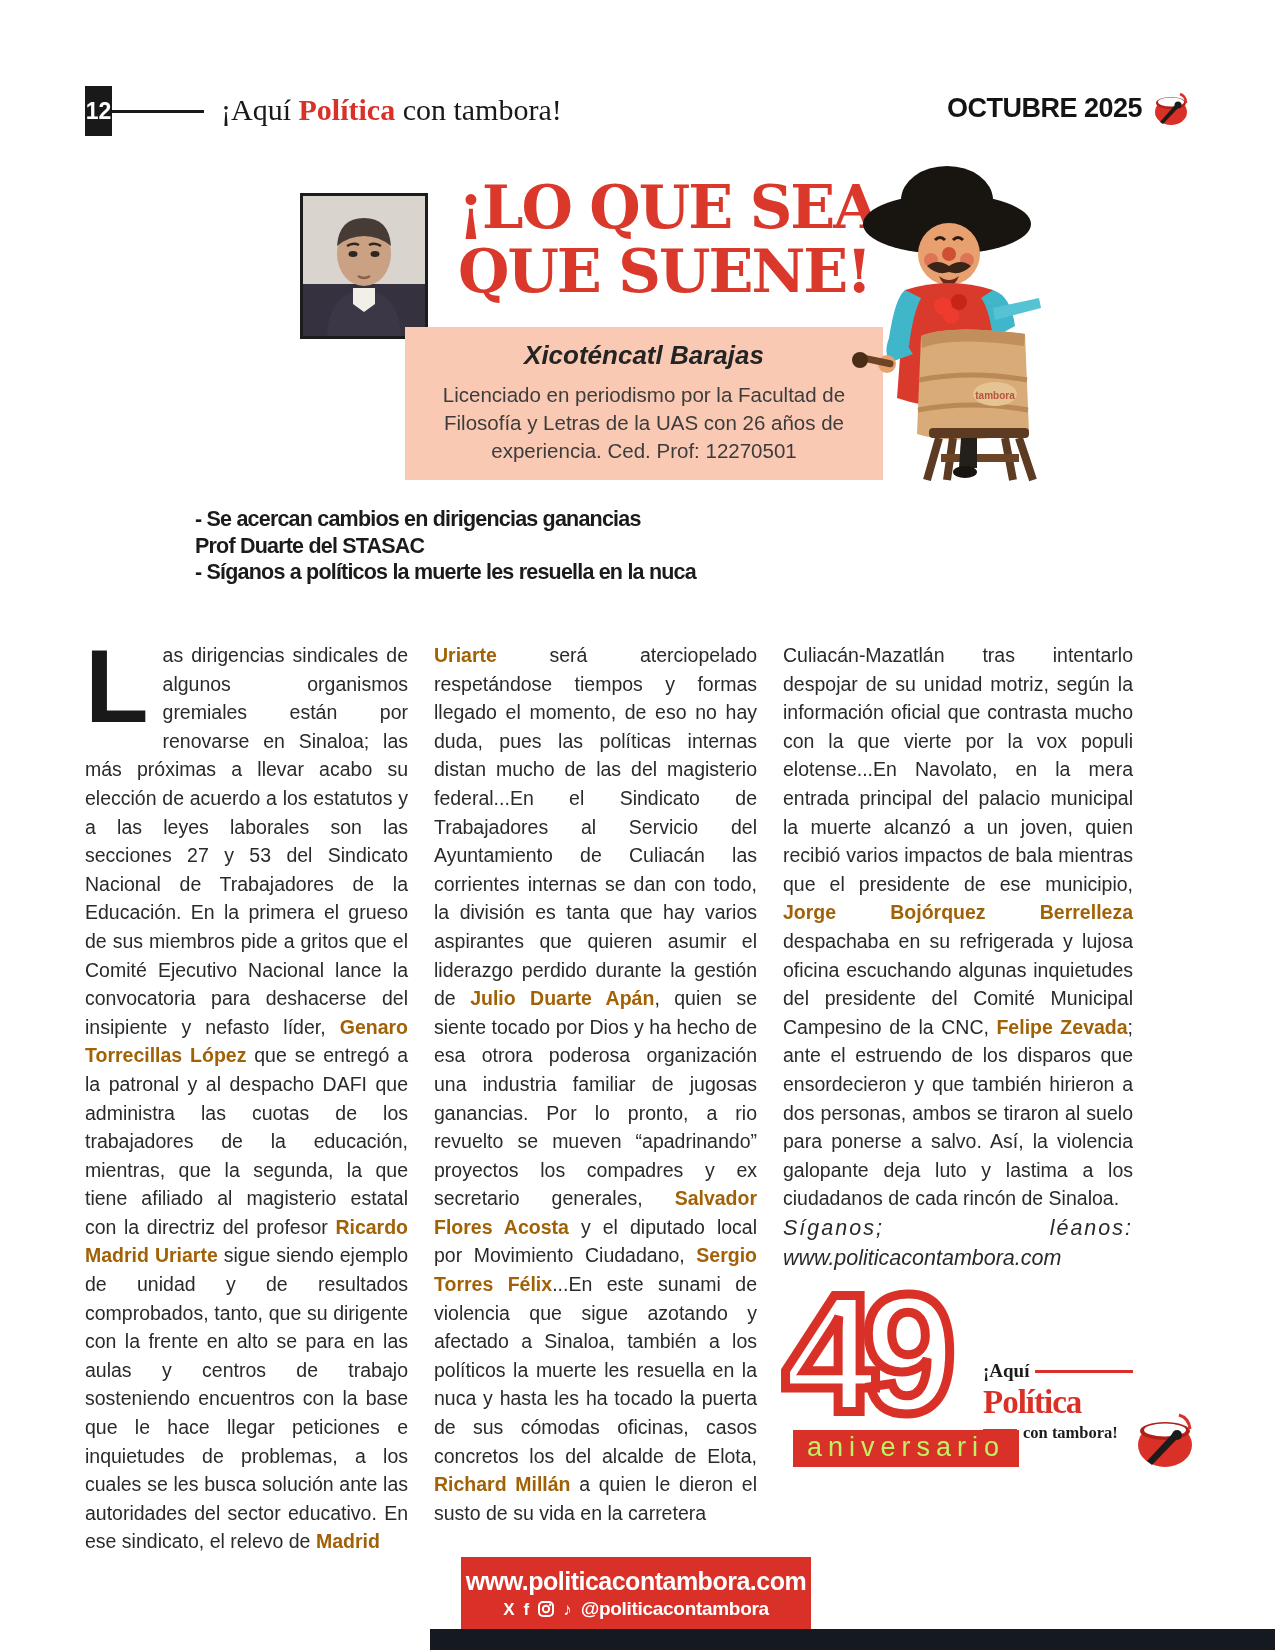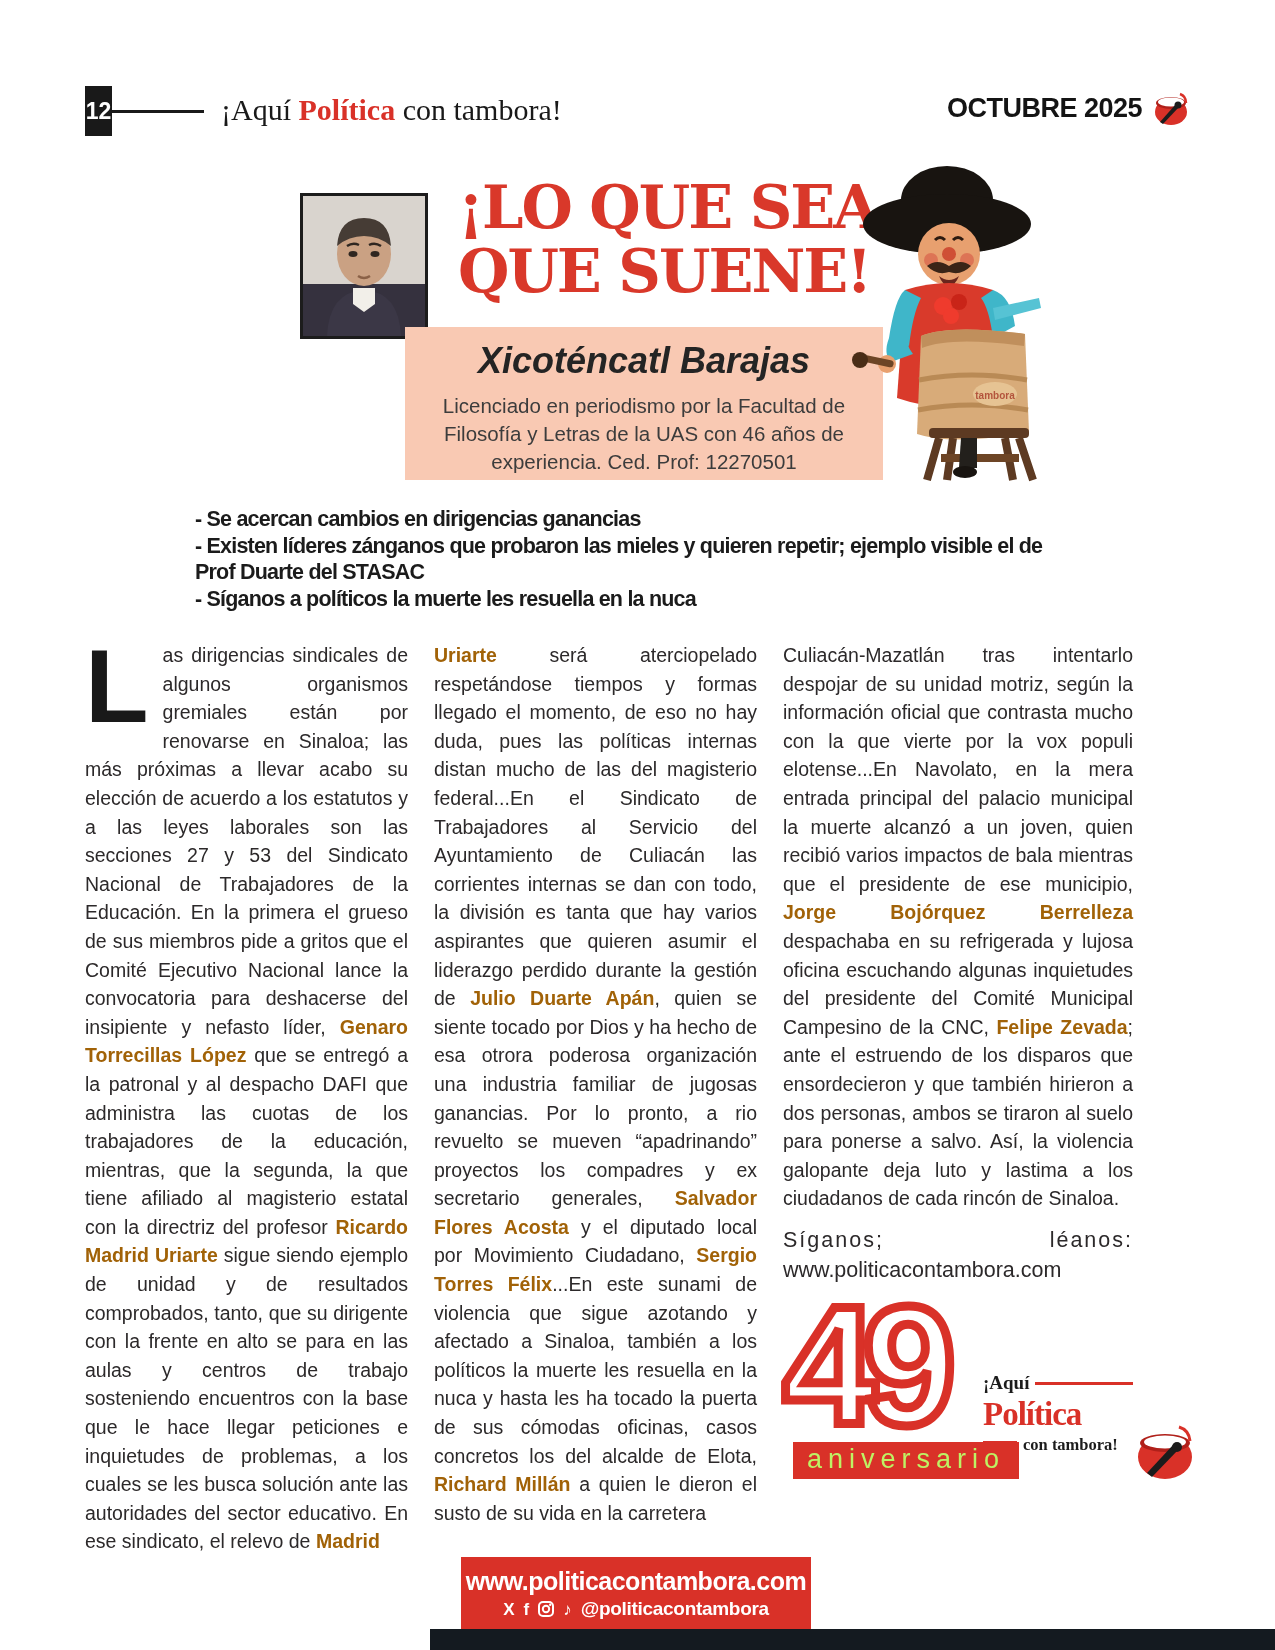--- a/index.html
+++ b/index.html
@@ -22,36 +22,36 @@
   .header-logo { position:absolute; right:0; top:2px; width:40px; height:40px; }
 
   
   .photo-frame { position:absolute; left:300px; top:193px; width:128px; height:146px;
     border:3px solid #1c1c1c; background:#ddd8d2; }
   .headline { position:absolute; left:458px; top:176px; color:#d9382a;
     font-family:"DejaVu Serif", serif; font-weight:bold; font-size:59px; line-height:64px;
     letter-spacing:-2px; white-space:nowrap; }
   .salmon-box { position:absolute; left:405px; top:327px; width:478px; height:153px;
     background:#f9c9b3; text-align:center; }
-  .author-name { margin-top:13px; font-size:36px; font-weight:bold; font-style:italic; color:#242424; }
+  .author-name { margin-top:13px; font-size:26px; font-weight:bold; font-style:italic; color:#242424; }
   .author-bio { margin:10px auto 0; width:440px; font-size:20.5px; line-height:28px; color:#3c3c3c; }
   .drummer { position:absolute; left:843px; top:148px; width:214px; height:336px; }
 
   
   .deck { position:absolute; left:195px; top:506px; width:960px; color:#1b1b1b; }
   .deck-line { font-weight:bold; font-size:21.5px; line-height:26.5px; letter-spacing:-0.8px; white-space:nowrap; }
 
   
   .article { position:absolute; left:85px; top:641px; width:1048px;
     display:grid; grid-template-columns:1fr 1fr 1fr; column-gap:26px; }
   .col { font-size:19.5px; line-height:28.6px; text-align:justify; color:#2c292a; }
   .seg-b { font-weight:bold; color:#a16207; }
   .dropcap { float:left; font-weight:bold; font-size:104px; line-height:82px;
     padding:4px 14px 0 0; color:#191919; font-family:"Liberation Sans", sans-serif; }
-  .signoff { margin-top:12px; font-size:21.5px; line-height:30px; color:#2c292a; }
+  .signoff { font-style:italic; font-size:21.5px; line-height:30px; color:#2c292a; }
   .signoff-line1 { letter-spacing:2px; text-align:justify; text-align-last:justify; }
 
   
   .anniversary { margin-top:24px; display:flex; align-items:flex-end; }
   .anni-left { position:relative; width:200px; height:170px; }
   .anni-num { position:absolute; left:0; top:-18px; font-weight:bold; font-size:168px; line-height:150px;
     letter-spacing:-14px; color:#ffffff; -webkit-text-stroke:9px #d93128; }
   .anni-ribbon { position:absolute; left:10px; bottom:0; background:#d93128; color:#bef264;
     padding:3px 14px 5px; font-size:27px; letter-spacing:6px; white-space:nowrap; }
   .mini-logo { position:relative; width:150px; height:110px; font-family:"Liberation Serif", serif; }
@@ -107,21 +107,21 @@
     </svg>
   </div>
 
   <div class="headline">
     <div>¡LO QUE SEA...</div>
     <div>QUE SUENE!</div>
   </div>
 
   <div class="salmon-box">
     <div class="author-name">Xicoténcatl Barajas</div>
-    <div class="author-bio">Licenciado en periodismo por la Facultad de Filosofía y Letras de la UAS con 46 años de experiencia. Ced. Prof: 12270501</div>
+    <div class="author-bio">Licenciado en periodismo por la Facultad de Filosofía y Letras de la UAS con 26 años de experiencia. Ced. Prof: 12270501</div>
   </div>
 
   <svg class="drummer" viewBox="0 0 214 336">
 
     <ellipse cx="104" cy="52" rx="46" ry="34" fill="#181410"></ellipse>
     <ellipse cx="104" cy="76" rx="84" ry="30" fill="#181410"></ellipse>
 
     <circle cx="106" cy="106" r="31" fill="#e8a06f"></circle>
     <circle cx="88" cy="112" r="7" fill="#d9654c" opacity="0.75"></circle>
     <circle cx="124" cy="112" r="7" fill="#d9654c" opacity="0.75"></circle>
@@ -155,21 +155,20 @@
     <rect x="86" y="280" width="100" height="10" rx="4" fill="#5d3a22"></rect>
     <path d="M96 290 L84 332 M176 290 L190 332 M110 290 L104 332 M162 290 L170 332" stroke="#5d3a22" stroke-width="8"></path>
     <rect x="98" y="306" width="78" height="8" fill="#6d4526"></rect>
 
     <path d="M118 290 L116 320 L134 320 L134 290 Z" fill="#23201c"></path>
     <ellipse cx="122" cy="324" rx="12" ry="6" fill="#181410"></ellipse>
   </svg>
 
   <div class="deck">
       <div class="deck-line">- Se acercan cambios en dirigencias ganancias</div>
-      <div class="deck-line">- Existen líderes zánganos que probaron las mieles y quieren repetir; ejemplo visible el de</div>
       <div class="deck-line">Prof Duarte del STASAC</div>
       <div class="deck-line">- Síganos a políticos la muerte les resuella en la nuca</div>
     </div>
 
   <div class="article">
     <div class="col">
       <span class="dropcap">L</span><span><span>as dirigencias sindicales de algunos organismos gremiales están por renovarse en Sinaloa; las más próximas a llevar acabo su elección de acuerdo a los estatutos y a las leyes laborales son las secciones 27 y 53 del Sindicato Nacional de Trabajadores de la Educación. En la primera el grueso de sus miembros pide a gritos que el Comité Ejecutivo Nacional lance la convocatoria para deshacerse del insipiente y nefasto líder, </span><span class="seg-b">Genaro Torrecillas López</span><span> que se entregó a la patronal y al despacho DAFI que administra las cuotas de los trabajadores de la educación, mientras, que la segunda, la que tiene afiliado al magisterio estatal con la directriz del profesor </span><span class="seg-b">Ricardo Madrid Uriarte</span><span> sigue siendo ejemplo de unidad y de resultados comprobados, tanto, que su dirigente con la frente en alto se para en las aulas y centros de trabajo sosteniendo encuentros con la base que le hace llegar peticiones e inquietudes de problemas, a los cuales se les busca solución ante las autoridades del sector educativo. En ese sindicato, el relevo de </span><span class="seg-b">Madrid</span></span>
     </div>
     <div class="col">
       <span><span class="seg-b">Uriarte</span><span> será aterciopelado respetándose tiempos y formas llegado el momento, de eso no hay duda, pues las políticas internas distan mucho de las del magisterio federal...En el Sindicato de Trabajadores al Servicio del Ayuntamiento de Culiacán las corrientes internas se dan con todo, la división es tanta que hay varios aspirantes que quieren asumir el liderazgo perdido durante la gestión de </span><span class="seg-b">Julio Duarte Apán</span><span>, quien se siente tocado por Dios y ha hecho de esa otrora poderosa organización una industria familiar de jugosas ganancias. Por lo pronto, a rio revuelto se mueven “apadrinando” proyectos los compadres y ex secretario generales, </span><span class="seg-b">Salvador Flores Acosta</span><span> y el diputado local por Movimiento Ciudadano, </span><span class="seg-b">Sergio Torres Félix</span><span>...En este sunami de violencia que sigue azotando y afectado a Sinaloa, también a los políticos la muerte les resuella en la nuca y hasta les ha tocado la puerta de sus cómodas oficinas, casos concretos los del alcalde de Elota, </span><span class="seg-b">Richard Millán</span><span> a quien le dieron el susto de su vida en la carretera</span></span>

